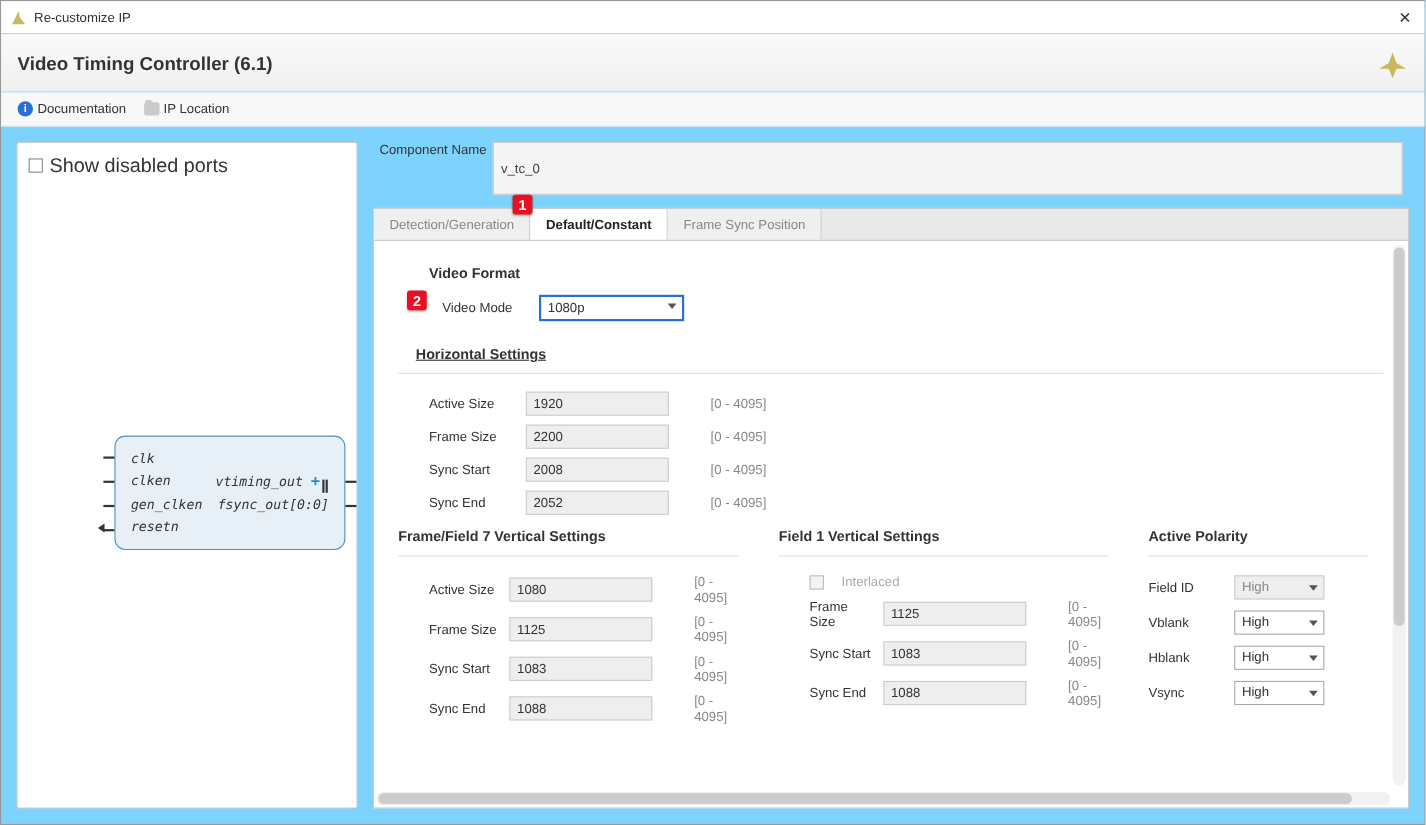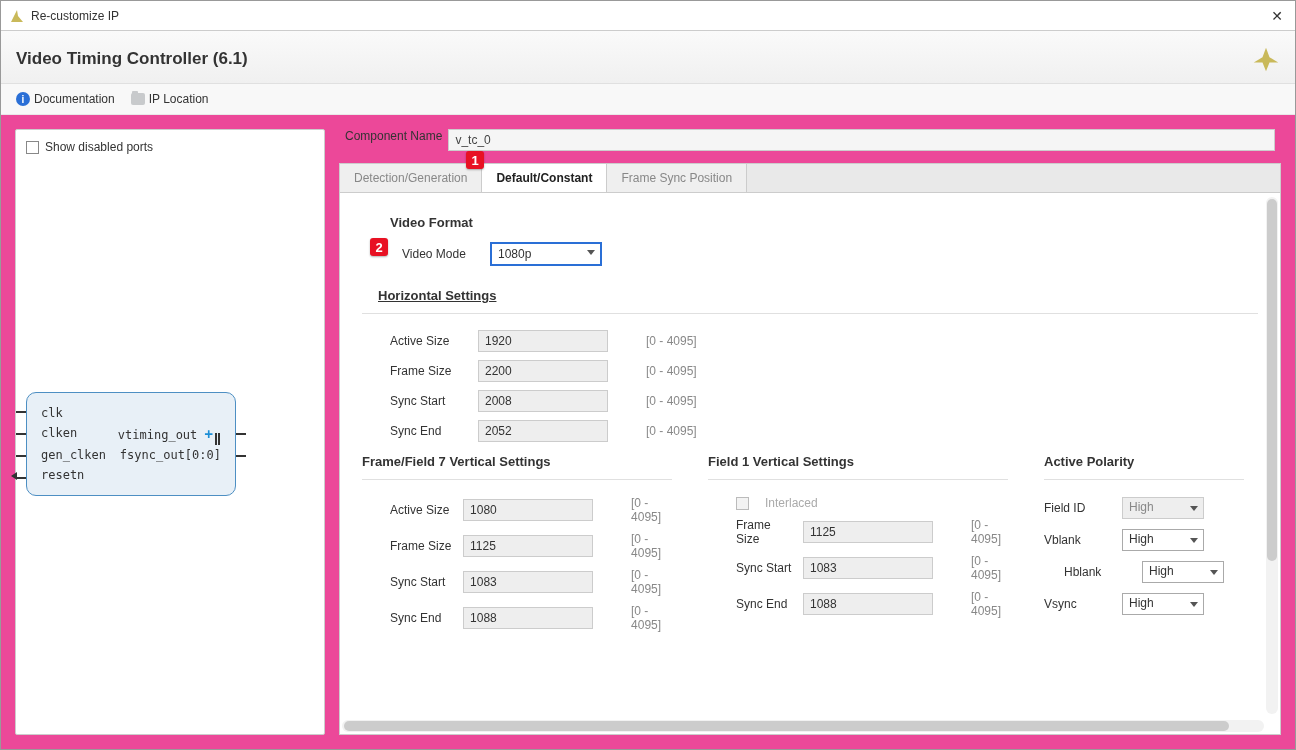--- a/index.html
+++ b/index.html
@@ -1,59 +1,59 @@
 <!DOCTYPE html>
 <html><head>
 <meta charset="utf-8">
 <style>
 * { box-sizing: border-box; margin: 0; padding: 0; }
 body { font-family: "Segoe UI", Arial, sans-serif; font-size: 12px; background: #fff; color: #333; }
-.window { width: 1296px; height: 750px; border: 1px solid #999; display: flex; flex-direction: column; background: #ec4899; }
+.window { width: 1296px; height: 750px; border: 1px solid #999; display: flex; flex-direction: column; background: #7dd3fc; }
 .titlebar { height: 30px; display: flex; align-items: center; padding: 0 8px; border-bottom: 1px solid #ccc; background: #fff; }
 .titlebar .app-icon { width: 16px; height: 16px; margin-right: 6px; }
 .titlebar .title { flex: 1; font-size: 12px; }
 .titlebar .close { font-size: 14px; cursor: pointer; padding: 0 4px; }
 .header { padding: 14px 15px 10px; background: linear-gradient(#fafafa,#f0f0f0); border-bottom: 1px solid #e0e0e0; display: flex; align-items: center; }
 .header h1 { font-size: 17px; font-weight: bold; flex: 1; }
 .brand { width: 28px; height: 28px; }
 .links { padding: 8px 15px; display: flex; gap: 16px; align-items: center; background: #f8f8f8; border-bottom: 1px solid #e8e8e8;}
 .links .linkitem { display: flex; align-items: center; gap: 4px; font-size: 12px; cursor: pointer; }
 .info-icon { width: 14px; height: 14px; border-radius: 50%; background: #2a6fd6; color: #fff; font-size: 10px; display: inline-flex; align-items: center; justify-content: center; font-weight: bold; }
 .folder-icon { width: 14px; height: 12px; background: #c8cacc; border-radius: 2px; position: relative; }
 .folder-icon::before { content:''; position:absolute; top:-2px; left:1px; width:6px; height:3px; background:#c8cacc; border-radius:1px 1px 0 0; }
 .body { flex: 1; display: flex; padding: 14px; gap: 14px; overflow: hidden; }
 .left-panel { width: 310px; border: 1px solid #ccc; background: #fff; padding: 10px; display: flex; flex-direction: column; border-radius: 2px;}
-.chk-row { display: flex; align-items: center; gap: 6px; font-size: 12px; margin-bottom: 10px; text-align: right; }
+.chk-row { display: flex; align-items: center; gap: 6px; font-size: 18px; margin-bottom: 10px; text-align: right; }
 .chk { width: 13px; height: 13px; border: 1px solid #888; background: #fff; }
-.ipblock-wrap { flex:1; display:flex; align-items:center; justify-content:flex-start;}
+.ipblock-wrap { flex:1; display:flex; align-items:center; justify-content:flex-end;font-style:italic;}
 .ipblock { width: 210px; border: 1.5px solid #4d8fc3; border-radius: 10px; background: #e8f0f7; padding: 10px 14px; position: relative; font-family: "Consolas", monospace; font-size: 12px; }
 .ipblock .row { display:flex; justify-content: space-between; padding: 3px 0; }
 .port-l { position:absolute; left:-11px; width:10px; height:2px; background:#333;}
 .port-r { position:absolute; right:-11px; width:10px; height:2px; background:#333;}
 .arrow-r { position:absolute; width:0; height:0; border-top:4px solid transparent; border-bottom:4px solid transparent; border-right:6px solid #333;}
 .plus-badge { color:#1b8ed6; font-weight:bold; font-size:14px; }
 .bars { display:inline-block; width:8px; position:relative; }
 .bars::before, .bars::after { content:''; position:absolute; width:2px; height:12px; background:#333; top:-6px;}
 .bars::before { left:2px;} .bars::after { left:5px;}
 .right-area { flex: 1; display:flex; flex-direction:column; overflow:hidden;}
 .comp-row { display:flex; align-items:flex-start; gap:6px; padding: 0 6px 12px 6px;}
 .comp-row label { font-size:12px; }
-.comp-input { flex:1; padding:3px 6px; font-size:12px; border:1px solid #ccc; background:#f5f5f5; color:#444;}
+.comp-input { flex:1; padding:16px 6px; font-size:12px; border:1px solid #ccc; background:#f5f5f5; color:#444;}
 .tabs { display:flex; border:1px solid #ccc; border-bottom:none; background:#e9e9e9; }
 .tab { padding:7px 14px; font-size:12px; color:#888; border-right:1px solid #ccc; cursor:pointer; background:#efefef;}
 .tab.active { background:#fff; color:#222; font-weight:bold; border-bottom:1px solid #fff; margin-bottom:-1px;}
 .content-box { flex:1; border:1px solid #ccc; background:#fff; overflow:auto; position:relative;}
 .content { padding:14px 22px 26px 22px; }
 .section-title { font-weight:bold; font-size:13px; margin: 8px 0 8px 0;}
 .grid-row { display:flex; align-items:center; padding:4px 0; gap:10px;}
 .indent { padding-left:28px; }
 .lbl { width: 78px; font-size:12px;}
 .num-input { width:130px; padding:3px 6px; font-size:12px; border:1px solid #ccc; background:#eee; color:#333;}
 .range { color:#888; font-size:12px;padding-left:28px;}
-.sel { width:112px; padding:3px 37px 3px 6px; font-size:12px; border:2px solid #2a6fd6; background:#fff; position:relative; cursor:pointer;}
+.sel { width:132px; padding:3px 37px 3px 6px; font-size:12px; border:2px solid #2a6fd6; background:#fff; position:relative; cursor:pointer;}
 .sel-chevron { position:absolute; right:5px; top:6px; width:0; height:0; border-left:4px solid transparent; border-right:4px solid transparent; border-top:5px solid #555;}
 .cols3 { display:flex; gap:36px; align-items:flex-start; margin-top: 8px;}
 .col { flex: 0 0 auto; }
 .col .section-title { margin-top:0; }
 .dd { width: 82px; height:22px; border:1px solid #aaa; background:#fff; position:relative; font-size:12px; padding:2px 18px 2px 6px; cursor:pointer;}
 .dd.dis { background:#eee; color:#888; border-color:#ccc;}
 .dd-chevron{ position:absolute; right:5px; top:8px; width:0; height:0; border-left:4px solid transparent; border-right:4px solid transparent; border-top:5px solid #555;}
 .hr { border:none; border-top:1px solid #e0e0e0; margin:10px 0 12px 0;}
 .callout { position:absolute; width:18px; height:18px; background:#e81123; color:#fff; border-radius:3px; font-weight:bold; font-size:13px; display:flex; align-items:center; justify-content:center; box-shadow:0 1px 2px rgba(0,0,0,0.3);}
 .scrollbar-v{ position:absolute; right:2px; top:4px; bottom:20px; width:12px; background:#f2f2f2; border-radius:6px;}
@@ -240,21 +240,21 @@
               <hr class="hr">
               <div id="pol-rows">
                   <div class="grid-row" style="padding: 5px 0px;">
                     <span class="lbl" style="width:68px;">Field ID</span>
                     <div class="dd dis">High<span class="dd-chevron"></span></div>
                   </div>
                   <div class="grid-row" style="padding: 5px 0px;">
                     <span class="lbl" style="width:68px;">Vblank</span>
                     <div class="dd">High<span class="dd-chevron"></span></div>
                   </div>
-                  <div class="grid-row" style="padding: 5px 0px; margin-left: 20px;">
+                  <div class="grid-row" style="padding: 5px 0px;">
                     <span class="lbl" style="width:68px;">Hblank</span>
                     <div class="dd">High<span class="dd-chevron"></span></div>
                   </div>
                   <div class="grid-row" style="padding: 5px 0px;">
                     <span class="lbl" style="width:68px;">Vsync</span>
                     <div class="dd">High<span class="dd-chevron"></span></div>
                   </div>
                 </div>
             </div>
           </div>

